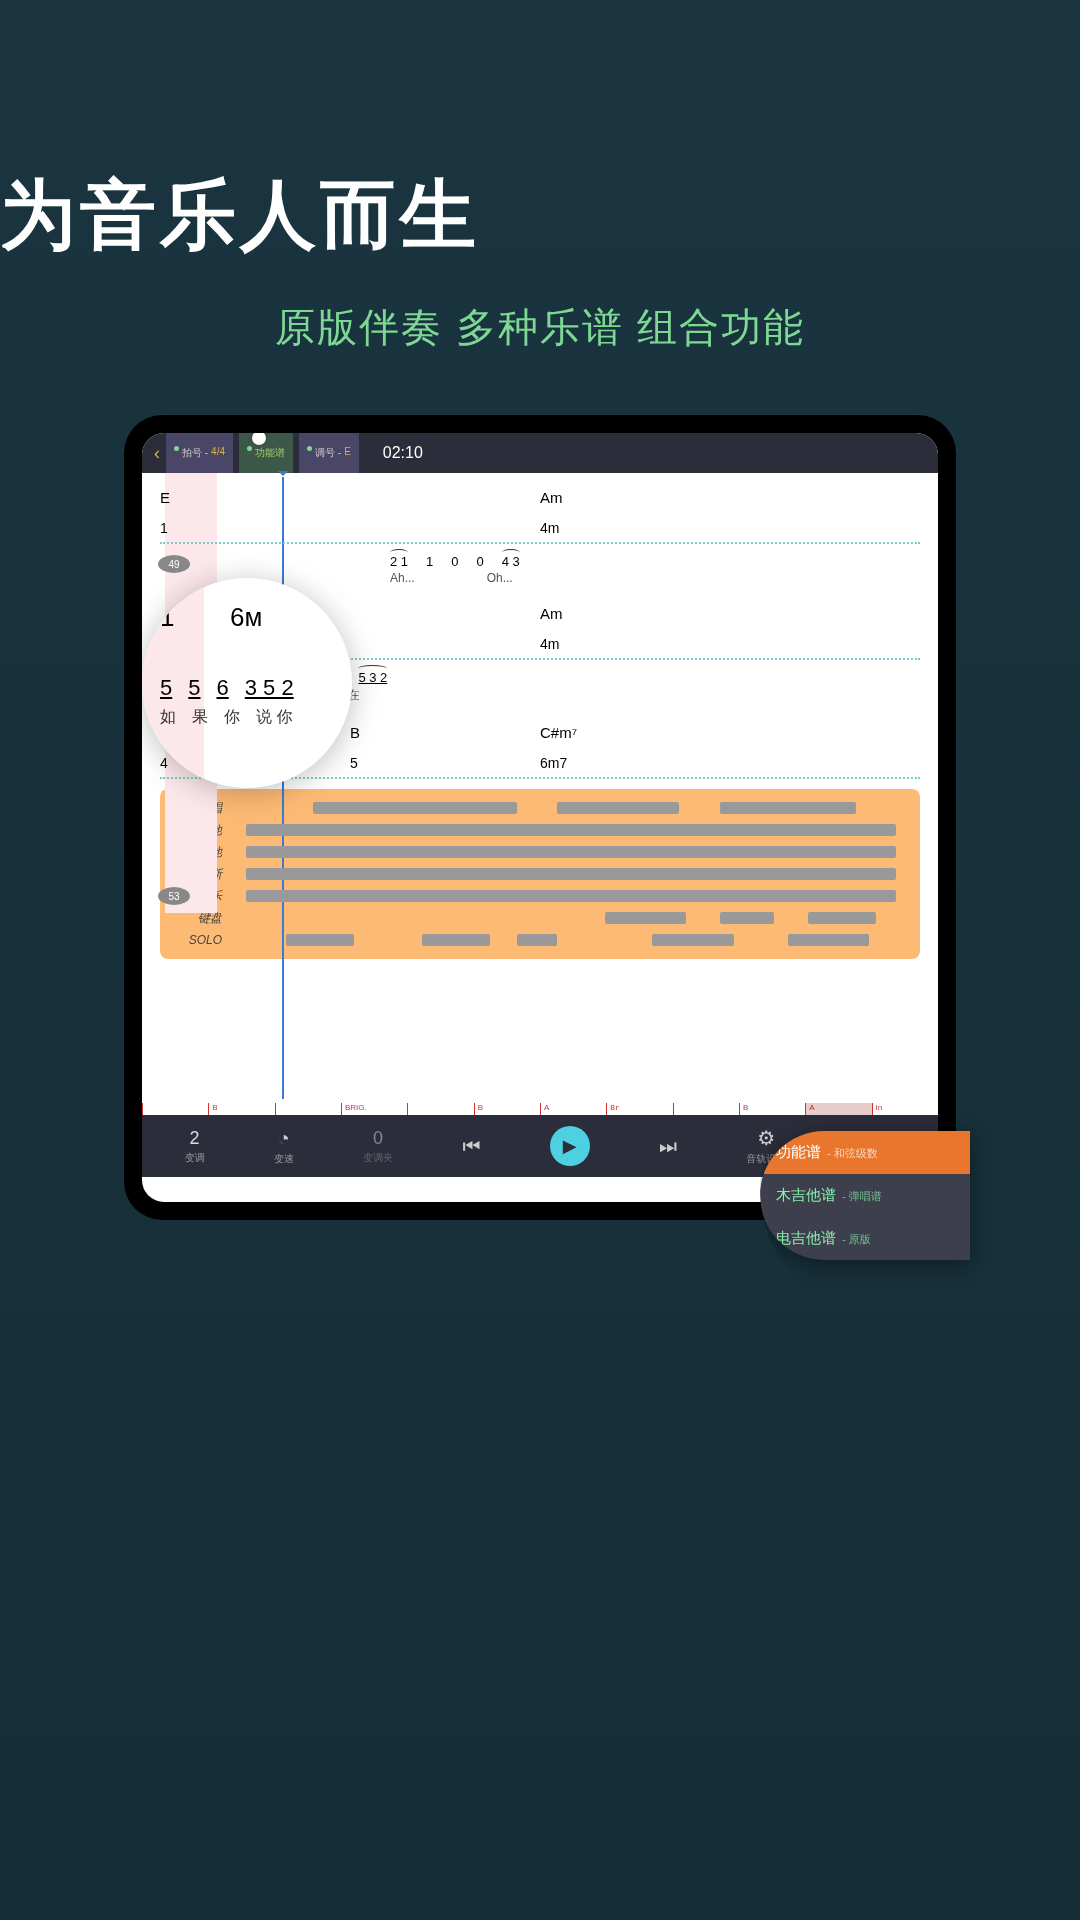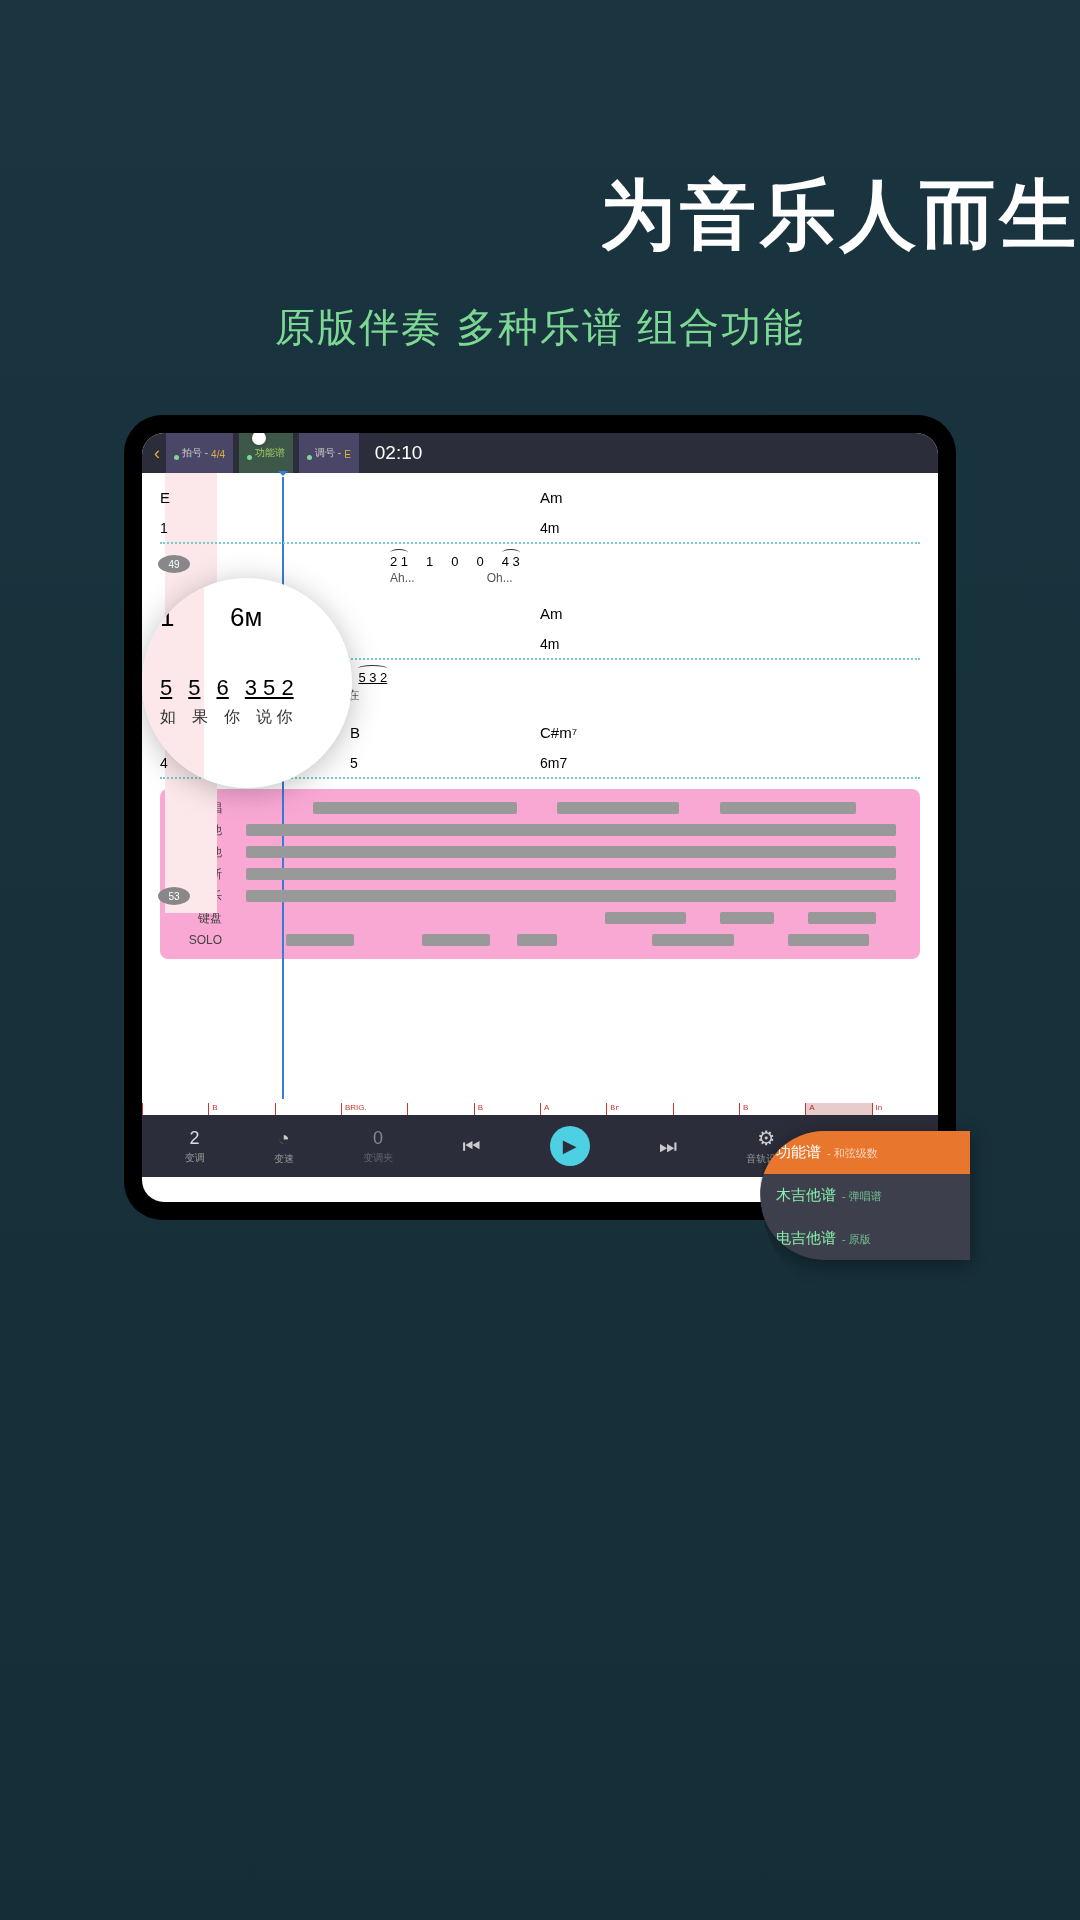--- a/index.html
+++ b/index.html
@@ -8,21 +8,21 @@
   height: 1920px;
   background: linear-gradient(180deg, #1a3540 0%, #152d36 100%);
   font-family: -apple-system, "PingFang SC", sans-serif;
   overflow: hidden;
   position: relative;
 }
 .hero-title {
   color: #fff;
   font-size: 76px;
   font-weight: 600;
-  text-align: right;
+  text-align: left;
   margin-top: 165px;
   letter-spacing: 4px;
 }
 .hero-subtitle {
   color: #7dd894;
   font-size: 40px;
   text-align: center;
   margin-top: 32px;
   letter-spacing: 2px;
 }
@@ -74,28 +74,28 @@
 .header-badges {
   display: flex;
   gap: 6px;
   align-items: center;
 }
 .badge {
   font-size: 10px;
   padding: 19px 8px;
   border-radius: 4px;
   display: flex;
-  align-items: flex-end;
+  align-items: flex-start;
   gap: 3px;
 }
 .badge-dot { width: 5px; height: 5px; border-radius: 50%; background: #7dd894; }
 .badge-purple { background: #4a4668; color: #ccc; }
 .badge-green { background: #3d5849; color: #9ccc65; }
 .badge-val { color: #ddb23a; }
-.time-display { font-size: 19px; margin-left: 10px; }
+.time-display { font-size: 16px; margin-left: 18px; }
 .score-area {
   background: #fff;
   height: 630px;
   position: relative;
   padding: 12px 18px;
 }
 .bar-num {
   position: absolute;
   left: -2px;
   width: 32px;
@@ -189,24 +189,25 @@
 }
 .mag-lyr {
   display: flex;
   gap: 16px;
   font-size: 16px;
   margin-top: 6px;
   position: relative;
   color: #333;
 }
 .tracks {
-  background: #f9a8d4;
+  background: #fdba74;
   border-radius: 8px;
   padding: 8px 10px;
   margin-top: 8px;
+  font-style: italic;
 }
 .track {
   display: flex;
   align-items: center;
   height: 22px;
 }
 .track-label {
   width: 52px;
   text-align: right;
   font-size: 12px;

